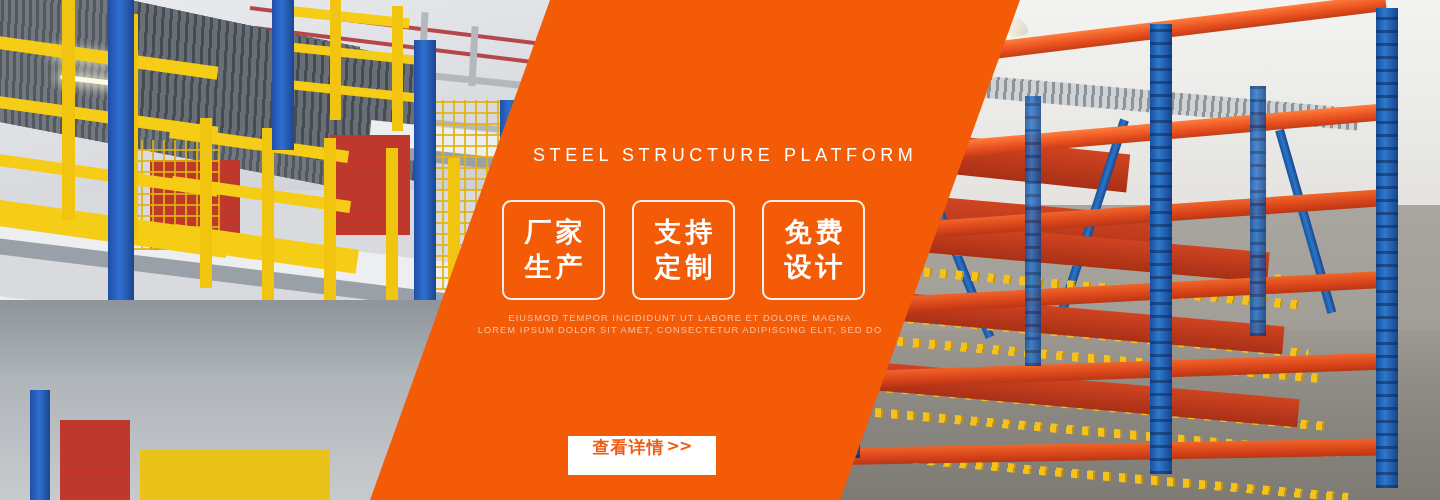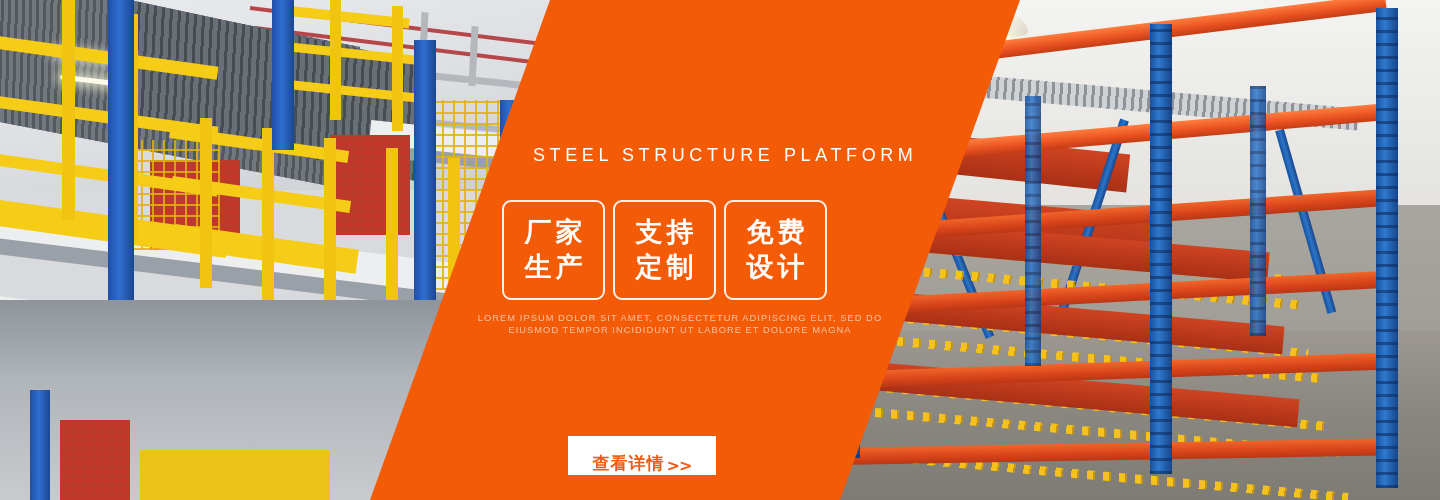--- a/index.html
+++ b/index.html
@@ -150,21 +150,21 @@
     font-size:57px; font-weight:bold; color:#ffffff;
     letter-spacing:2px; line-height:1; white-space:nowrap;
     font-family:"DejaVu Sans","Liberation Sans",sans-serif;
   }
   .subhead {
     position:absolute; left:533px; top:145px;
     font-size:18px; font-weight:300; color:#ffffff;
     letter-spacing:4.6px; white-space:nowrap;
   }
 
-  .badges { position:absolute; left:502px; top:200px; display:flex; gap:8px; }
+  .badges { position:absolute; left:502px; top:200px; display:flex; gap:27px; }
   .badge {
     width:103px; height:100px;
     border:2px solid rgba(255,255,255,.92);
     border-radius:9px;
     display:flex; flex-direction:column;
     align-items:center; justify-content:center;
     color:#ffffff; font-weight:bold; font-size:27px;
     line-height:1.28; letter-spacing:4px; text-indent:4px;
     font-family:"DejaVu Sans","Liberation Sans",sans-serif;
   }
@@ -176,21 +176,21 @@
     font-size:9.3px; letter-spacing:1.05px; line-height:11.6px;
     color:rgba(255,255,255,.62);
     white-space:nowrap;
   }
   .lorem div { white-space:nowrap; }
 
   .cta {
     position:absolute; left:568px; top:436px;
     width:148px; height:39px;
     background:#ffffff;
-    display:flex; align-items:flex-end; justify-content:center;
+    display:flex; align-items:flex-start; justify-content:center;
     color:#f15a13; font-size:17px; font-weight:bold; letter-spacing:1px;
     cursor:pointer;
     font-family:"DejaVu Sans","Liberation Sans",sans-serif;
   }
   .cta .arrows { font-size:16px; font-weight:bold; letter-spacing:-1px; margin-left:2px; }
 </style>
 </head>
 <body>
 
 <div class="banner">
@@ -320,22 +320,22 @@
         <span>支持</span>
         <span>定制</span>
       </div>
       <div class="badge">
         <span>免费</span>
         <span>设计</span>
       </div>
     </div>
 
     <div class="lorem">
+      <div>EIUSMOD TEMPOR INCIDIDUNT UT LABORE ET DOLORE MAGNA</div>
       <div>LOREM IPSUM DOLOR SIT AMET, CONSECTETUR ADIPISCING ELIT, SED DO</div>
-      <div>EIUSMOD TEMPOR INCIDIDUNT UT LABORE ET DOLORE MAGNA</div>
     </div>
 
     <div class="cta">
       <span>查看详情</span>
       <span class="arrows">&gt;&gt;</span>
     </div>
 
   </div>
 </div>
 

